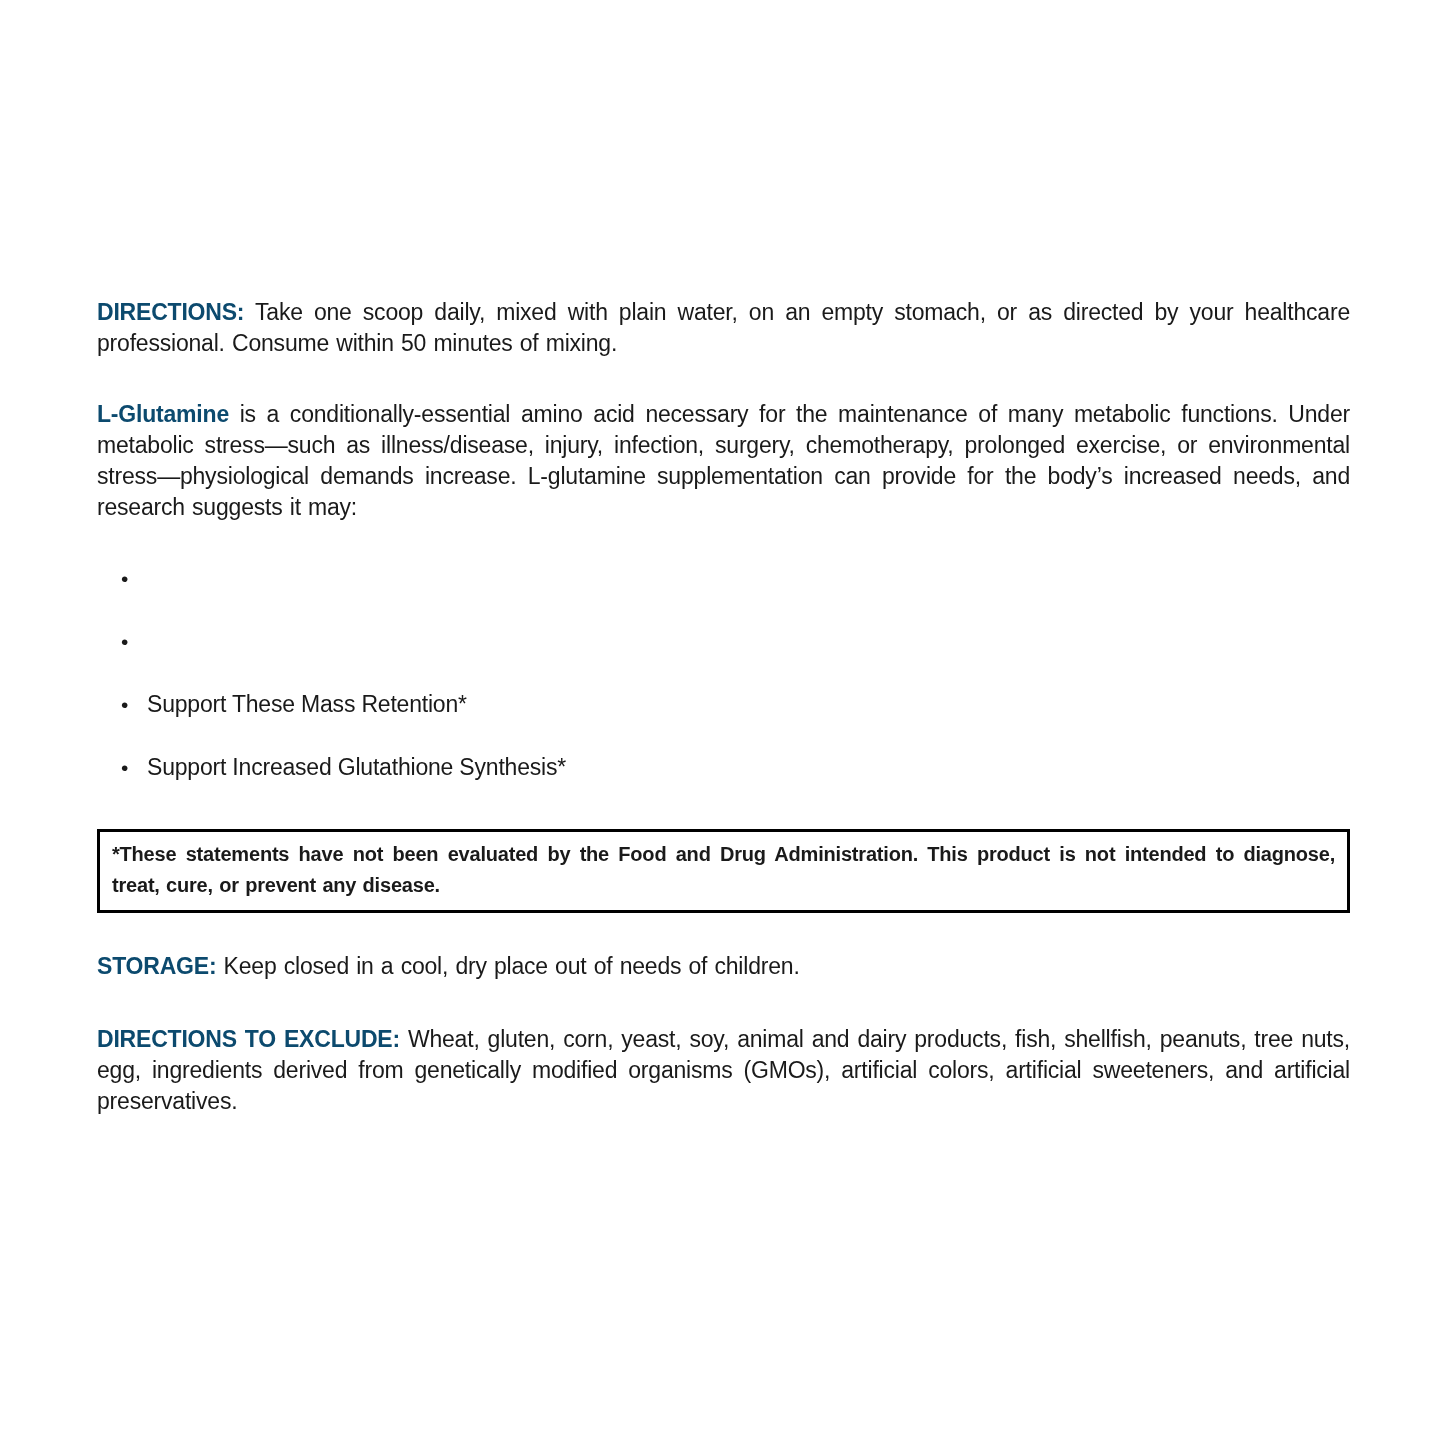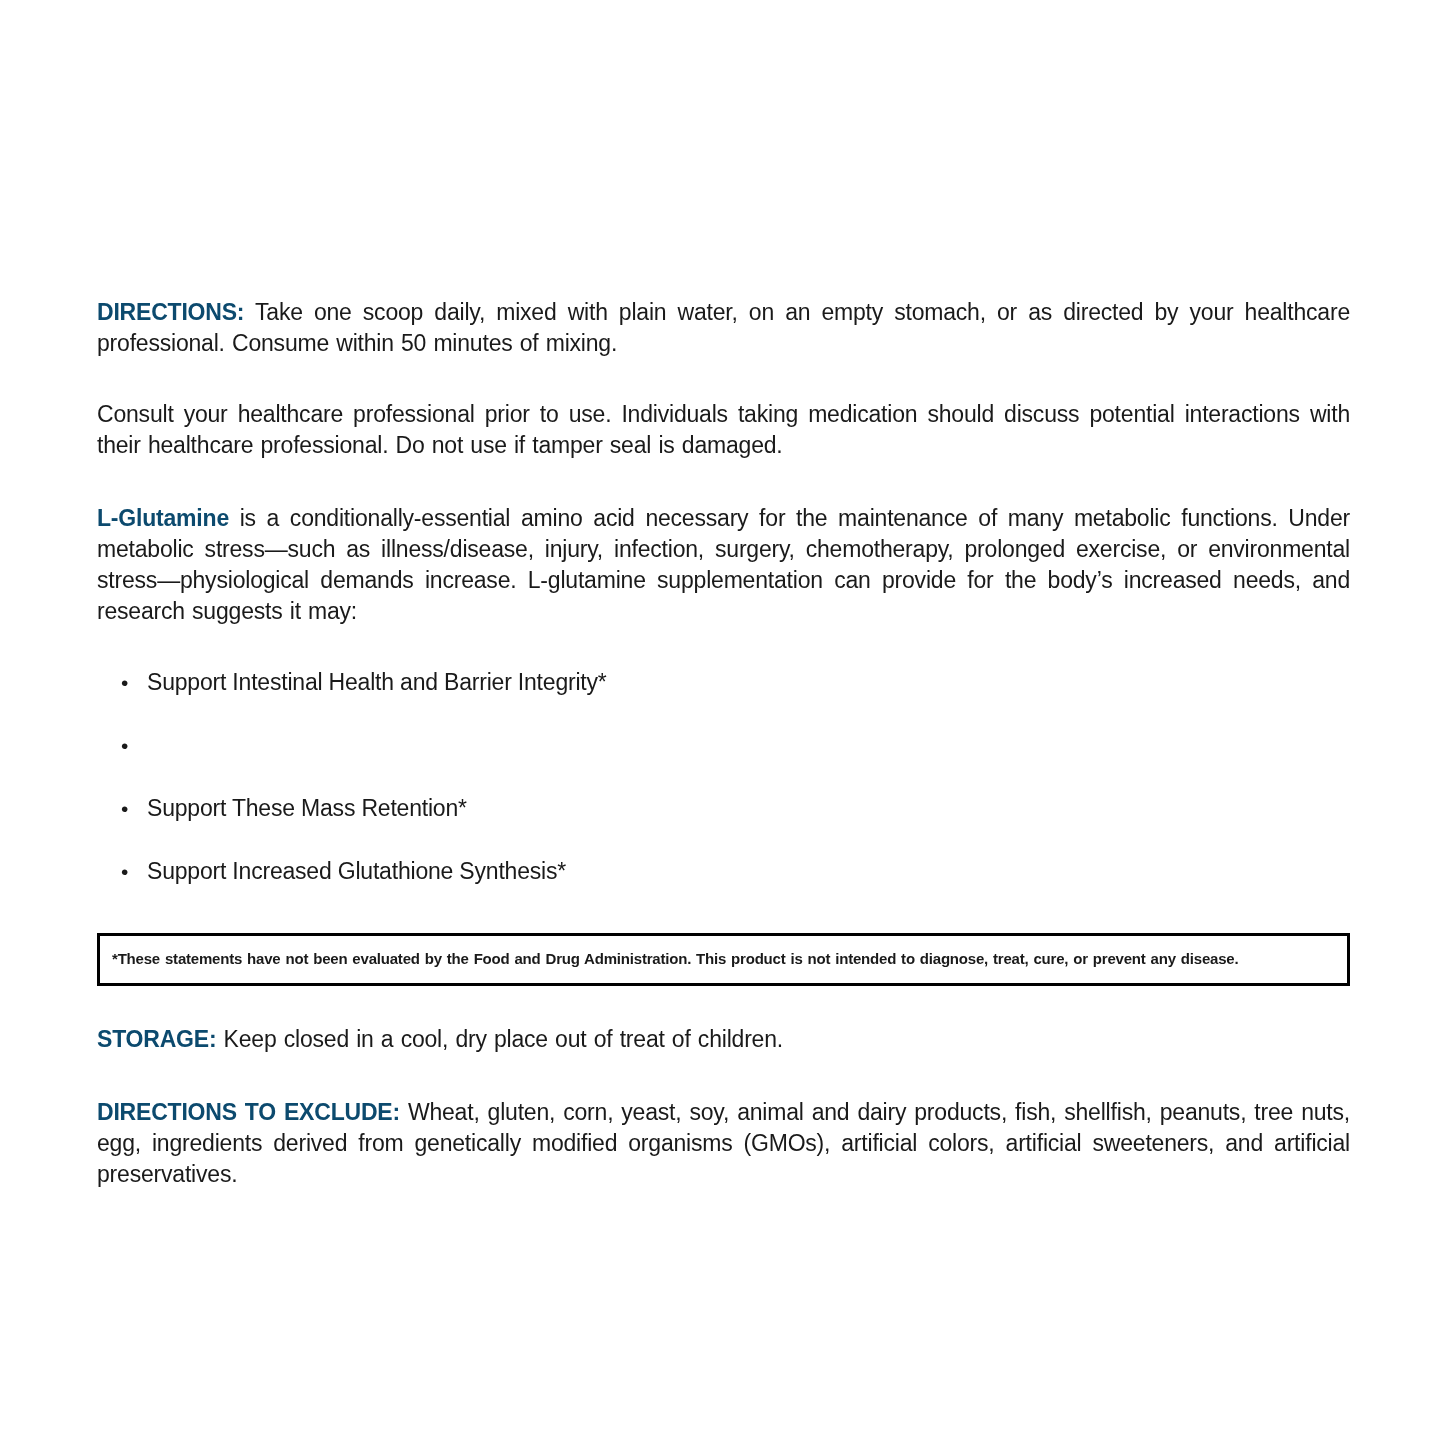--- a/index.html
+++ b/index.html
@@ -47,74 +47,70 @@
   }
   .benefits li:last-child { margin-bottom: 0; }
   .bullet {
     width: 26px;
     flex: 0 0 26px;
     font-size: 21px;
   }
   .disclaimer-box {
     border: 3px solid #000000;
     padding: 7px 12px 9px 12px;
-    font-size: 15px;
+    font-size: 20px;
     line-height: 31px;
     letter-spacing: -0.2px;
     font-weight: bold;
     text-align: justify;
     margin: 0 0 38px 0;
     word-spacing: 1px;
   }
   .tight { margin-bottom: 42px; }
 </style>
 </head>
 <body>
 
 <div class="panel">
 
   <p class="para">
     <span class="heading">DIRECTIONS:</span>
     <span>Take one scoop daily, mixed with plain water, on an empty stomach, or as directed by your healthcare professional. Consume within 50 minutes of mixing.</span>
   </p>
 
-  <p class="para tight">
-    <span>Consult your healthcare professional prior to use. Individuals taking medication should discuss potential interactions with their healthcare professional. Do not use if tamper seal is damaged.</span>
-  </p>
 
   <p class="para">
     <span class="heading">L-Glutamine</span>
     <span>is a conditionally-essential amino acid necessary for the maintenance of many metabolic functions. Under metabolic stress—such as illness/disease, injury, infection, surgery, chemotherapy, prolonged exercise, or environmental stress—physiological demands increase. L-glutamine supplementation can provide for the body’s increased needs, and research suggests it may:</span>
   </p>
 
   <ul class="benefits">
     <li>
       <span class="bullet">•</span>
-      <span>Support Intestinal Health and Barrier Integrity*</span>
     </li>
     <li>
       <span class="bullet">•</span>
     </li>
     <li>
       <span class="bullet">•</span>
       <span>Support These Mass Retention*</span>
     </li>
     <li>
       <span class="bullet">•</span>
       <span>Support Increased Glutathione Synthesis*</span>
     </li>
   </ul>
 
   <div class="disclaimer-box">
     <span>*These statements have not been evaluated by the Food and Drug Administration. This product is not intended to diagnose, treat, cure, or prevent any disease.</span>
   </div>
 
   <p class="para tight">
     <span class="heading">STORAGE:</span>
-    <span>Keep closed in a cool, dry place out of treat of children.</span>
+    <span>Keep closed in a cool, dry place out of needs of children.</span>
   </p>
 
   <p class="para">
     <span class="heading">DIRECTIONS TO EXCLUDE:</span>
     <span>Wheat, gluten, corn, yeast, soy, animal and dairy products, fish, shellfish, peanuts, tree nuts, egg, ingredients derived from genetically modified organisms (GMOs), artificial colors, artificial sweeteners, and artificial preservatives.</span>
   </p>
 
 </div>
 
 </body></html>

